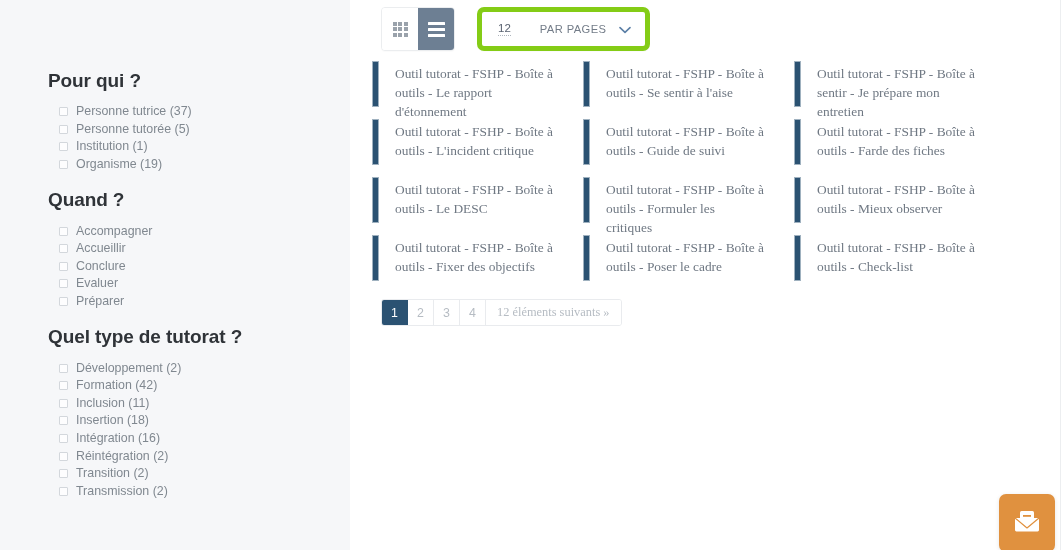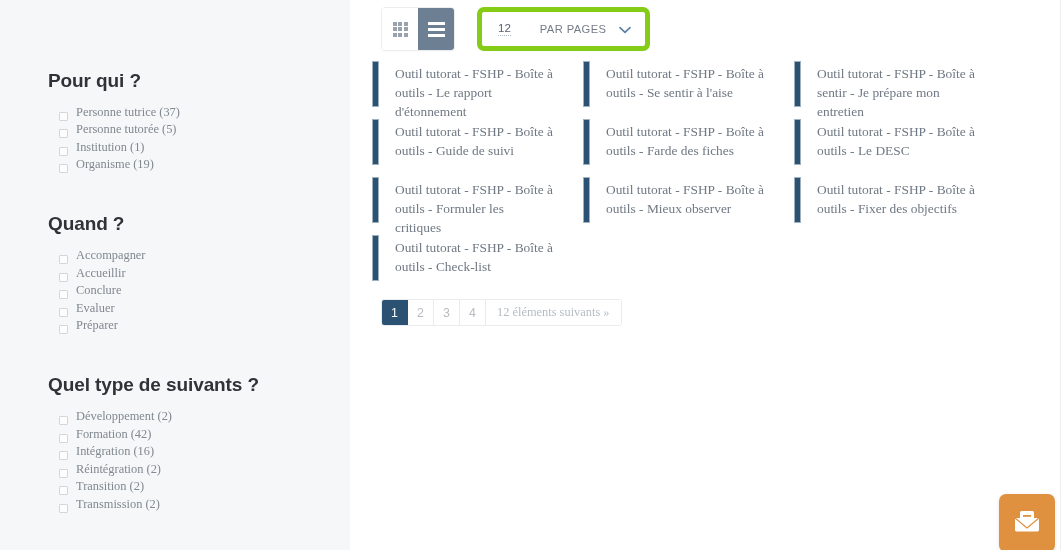--- a/index.html
+++ b/index.html
@@ -32,28 +32,27 @@
   }
   .facet-group { margin: 0; }
   .facet-group.first { padding-top: 70px; }
   .facet-title {
     font-size: 19px;
     font-weight: bold;
     color: #2f3338;
     letter-spacing: -0.1px;
     margin: 0 0 11px 0;
   }
-  .facet-group.later { margin-top: 40px; }
+  .facet-group.later { margin-top: 16px; }
   .facet-list { margin: 0; padding: 0; list-style: none; }
   .facet-item {
     display: flex;
-    align-items: flex-end;
+    align-items: center;
     height: 17.6px;
     cursor: pointer;
-    font-family: Liberation Serif, serif;
   }
   .cbx {
     width: 9px;
     height: 9px;
     border: 1px solid #d3d7dc;
     background: #fdfdfe;
     border-radius: 1px;
     margin: 0 8px 0 11px;
     flex: 0 0 auto;
   }
@@ -278,29 +277,37 @@
           <span class="facet-label">Evaluer</span>
         </li>
         <li class="facet-item">
           <span class="cbx"></span>
           <span class="facet-label">Préparer</span>
         </li>
       </ul>
     </section>
 
     <section class="facet-group later">
-      <h2 class="facet-title">Quel type de suivants ?</h2>
+      <h2 class="facet-title">Quel type de tutorat ?</h2>
       <ul class="facet-list">
         <li class="facet-item">
           <span class="cbx"></span>
           <span class="facet-label">Développement (2)</span>
         </li>
         <li class="facet-item">
           <span class="cbx"></span>
           <span class="facet-label">Formation (42)</span>
+        </li>
+        <li class="facet-item">
+          <span class="cbx"></span>
+          <span class="facet-label">Inclusion (11)</span>
+        </li>
+        <li class="facet-item">
+          <span class="cbx"></span>
+          <span class="facet-label">Insertion (18)</span>
         </li>
         <li class="facet-item">
           <span class="cbx"></span>
           <span class="facet-label">Intégration (16)</span>
         </li>
         <li class="facet-item">
           <span class="cbx"></span>
           <span class="facet-label">Réintégration (2)</span>
         </li>
         <li class="facet-item">
@@ -364,20 +371,24 @@
         <span class="card-bar"></span>
         <span class="card-title">Outil tutorat - FSHP - Boîte à outils - Se sentir à l'aise</span>
       </div>
       <div class="card">
         <span class="card-bar"></span>
         <span class="card-title">Outil tutorat - FSHP - Boîte à sentir - Je prépare mon entretien</span>
       </div>
 
       <div class="card">
         <span class="card-bar"></span>
+        <span class="card-title">Outil tutorat - FSHP - Boîte à outils - L'incident critique</span>
+      </div>
+      <div class="card">
+        <span class="card-bar"></span>
         <span class="card-title">Outil tutorat - FSHP - Boîte à outils - Guide de suivi</span>
       </div>
       <div class="card">
         <span class="card-bar"></span>
         <span class="card-title">Outil tutorat - FSHP - Boîte à outils - Farde des fiches</span>
       </div>
 
       <div class="card">
         <span class="card-bar"></span>
         <span class="card-title">Outil tutorat - FSHP - Boîte à outils - Le DESC</span>
@@ -387,20 +398,24 @@
         <span class="card-title">Outil tutorat - FSHP - Boîte à outils - Formuler les critiques</span>
       </div>
       <div class="card">
         <span class="card-bar"></span>
         <span class="card-title">Outil tutorat - FSHP - Boîte à outils - Mieux observer</span>
       </div>
 
       <div class="card">
         <span class="card-bar"></span>
         <span class="card-title">Outil tutorat - FSHP - Boîte à outils - Fixer des objectifs</span>
+      </div>
+      <div class="card">
+        <span class="card-bar"></span>
+        <span class="card-title">Outil tutorat - FSHP - Boîte à outils - Poser le cadre</span>
       </div>
       <div class="card">
         <span class="card-bar"></span>
         <span class="card-title">Outil tutorat - FSHP - Boîte à outils - Check-list</span>
       </div>
     </div>
 
     <nav class="pagination">
       <span class="page-btn active">1</span>
       <span class="page-btn">2</span>

